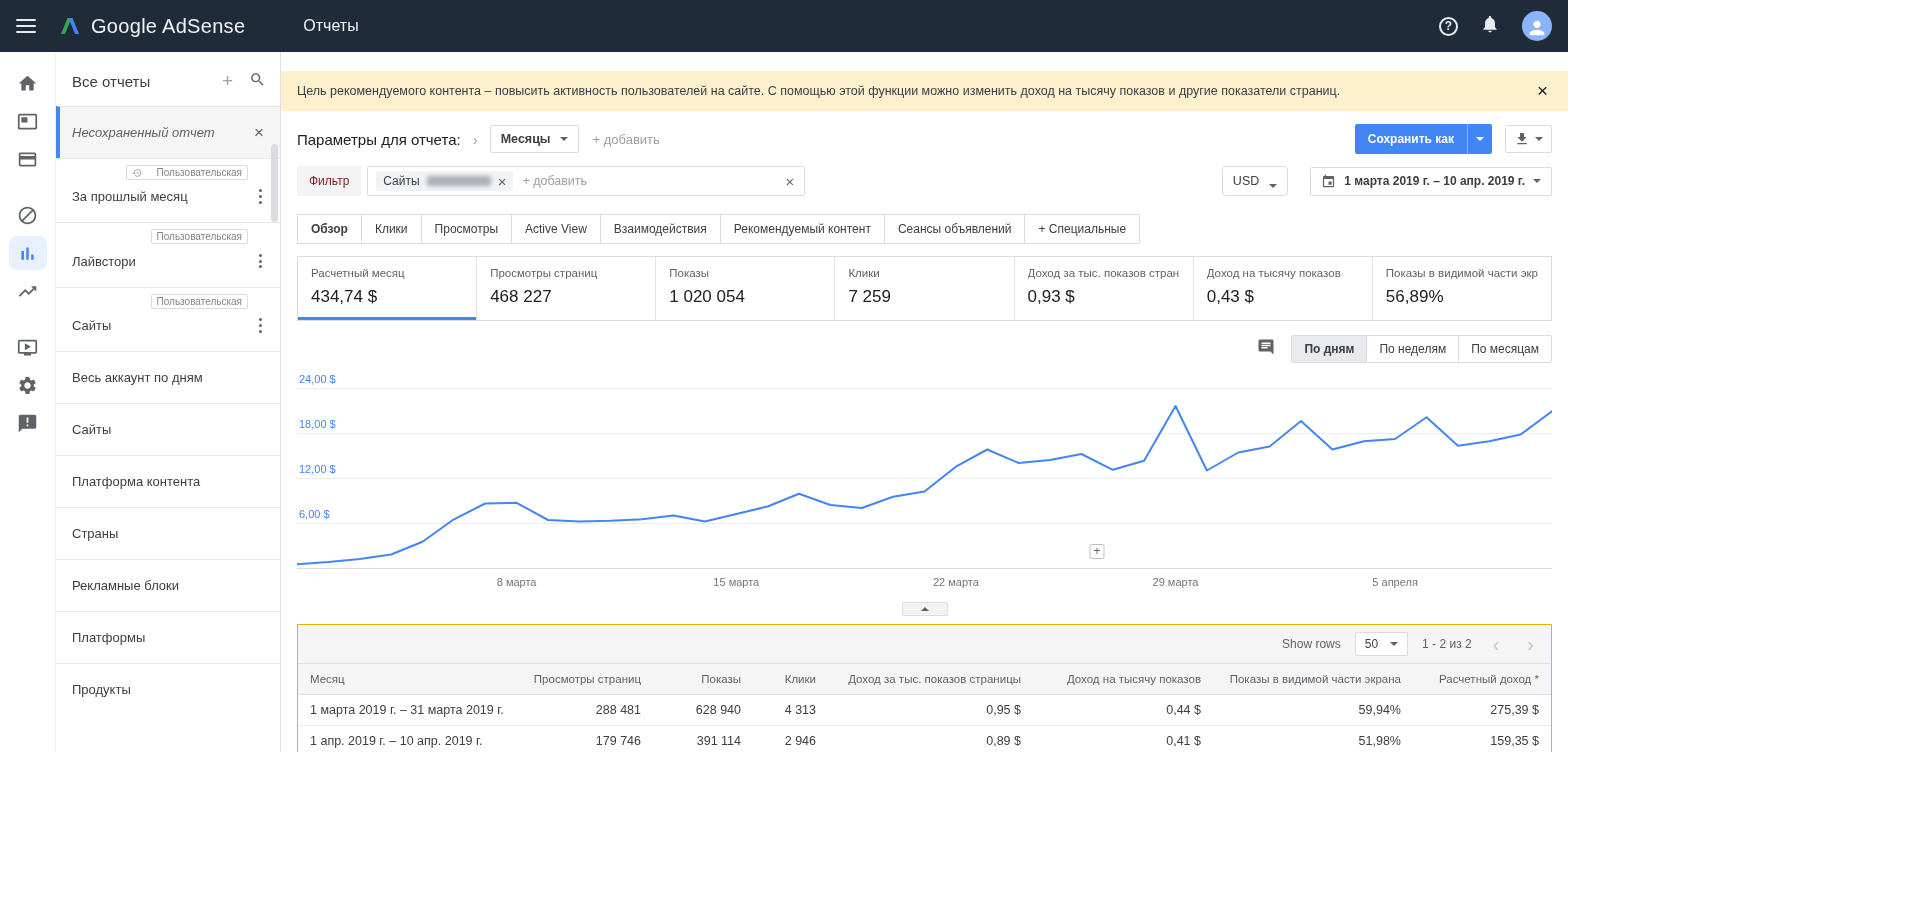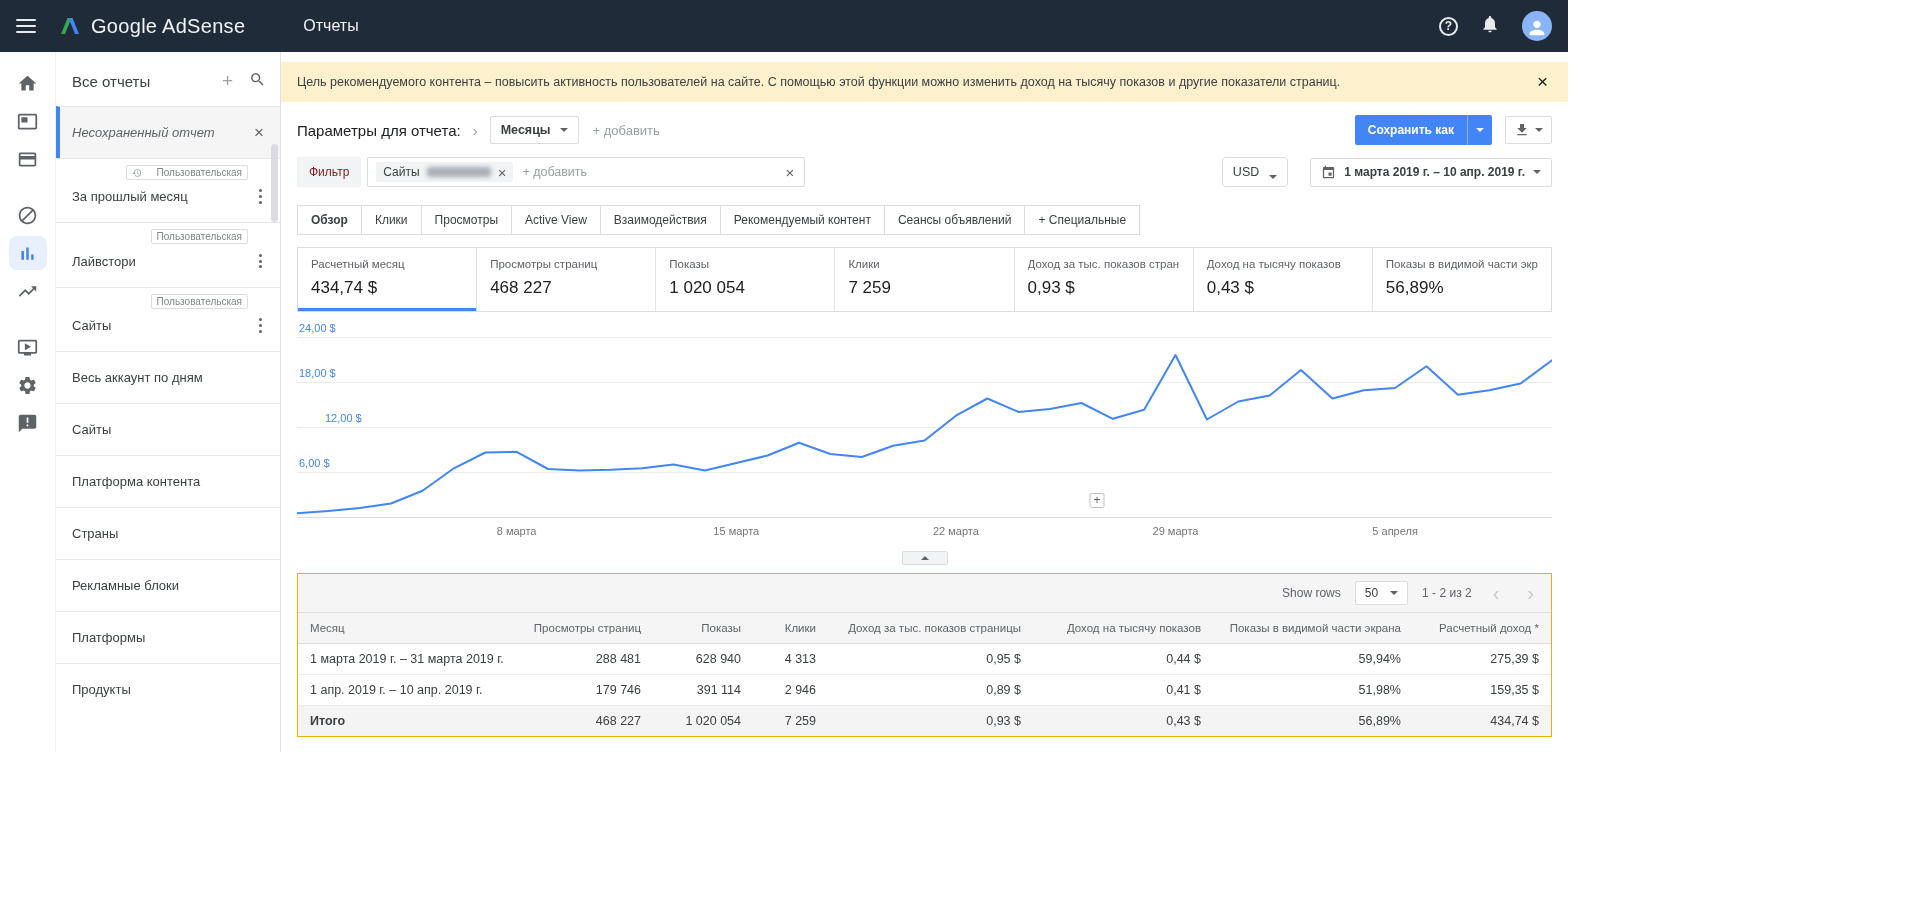--- a/index.html
+++ b/index.html
@@ -43,21 +43,21 @@
   .sb-close { color:#5f6368; font-size:17px; line-height:13px; padding:0 4px; }
   .sb-item.badged { padding-top:27px; padding-bottom:15px; }
   .sb-badge { position:absolute; top:6px; right:32px; display:flex; align-items:center; gap:15px; font-size:10px; color:#80868b; border:1px solid #dadce0; background:#fff; border-radius:2px; padding:1px 5px; }
   .sb-badge svg { width:10px; height:10px; fill:#9aa0a6; }
   .kebab { display:flex; flex-direction:column; align-items:center; padding:2px 6px; }
   .kebab i { width:3px; height:3px; border-radius:50%; background:#5f6368; margin:1.4px 0; }
 
   .main { flex:1; overflow:hidden; position:relative; }
 
   
-  .banner { margin-top:10px; background:var(--banner-bg,#fcf0cd); padding:13px 16px; font-size:12.5px; color:#3c4043; display:flex; align-items:center; }
+  .banner { margin-top:19px; background:var(--banner-bg,#fcf0cd); padding:13px 16px; font-size:12.5px; color:#3c4043; display:flex; align-items:center; }
   .banner-close { margin-left:auto; color:#202124; font-size:19px; line-height:14px; padding:0 4px; cursor:pointer; }
 
   
   .params-row { display:flex; align-items:center; margin:13px 16px 0; }
   .params-label { font-size:15px; color:#202124; }
   .crumb-sep { color:#9aa0a6; margin:0 12px; font-size:15px; }
   .chip-select { display:flex; align-items:center; gap:9px; border:1px solid #dadce0; border-radius:2px; padding:6px 10px; font-size:12.5px; font-weight:bold; color:#3c4043; cursor:pointer; }
   .caret { width:0; height:0; border-left:4px solid transparent; border-right:4px solid transparent; border-top:4px solid #5f6368; }
   .caret.white { border-top-color:#fff; }
   .add-link { margin-left:14px; color:#9aa0a6; font-size:13px; cursor:pointer; }
@@ -386,27 +386,39 @@
         <div class="card">
           <div class="card-label">Доход на тысячу показов</div>
           <div class="card-value">0,43 $</div>
         </div>
         <div class="card">
           <div class="card-label">Показы в видимой части экрана</div>
           <div class="card-value">56,89%</div>
         </div>
       </div>
 
+      <div class="chart-controls">
+        <span class="comment-btn">
+          <svg viewBox="0 0 24 24">
+              <path d="M20 2H4c-1.1 0-2 .9-2 2v12c0 1.1.9 2 2 2h14l4 4V4c0-1.1-.9-2-2-2zM6 9h12v2H6V9zm8 5H6v-2h8v2zm4-6H6V6h12v2z"></path>
+            </svg>
+        </span>
+        <div class="segmented">
+          <span class="seg active">По дням</span>
+          <span class="seg">По неделям</span>
+          <span class="seg">По месяцам</span>
+        </div>
+      </div>
 
       <div class="chart-wrap">
         <div class="chart-plot">
             <div class="gridline" style="top: 150px;"></div>
             <div class="ytick" style="top: 135px;">6,00 $</div>
             <div class="gridline" style="top: 105px;"></div>
-            <div class="ytick" style="top: 90px; margin-left: 26px;">12,00 $</div>
+            <div class="ytick" style="top: 90px;">12,00 $</div>
             <div class="gridline" style="top: 60px;"></div>
             <div class="ytick" style="top: 45px;">18,00 $</div>
             <div class="gridline" style="top: 15px;"></div>
             <div class="ytick" style="top: 0px;">24,00 $</div>
             <svg class="chart-svg" viewBox="0 0 1255 195" preserveAspectRatio="none">
               <polyline points="0.0,191.3 31.4,189.0 62.8,186.0 94.1,181.5 125.5,168.8 156.9,146.3 188.3,130.5 219.6,129.8 251.0,147.0 282.4,148.5 313.8,147.8 345.1,146.3 376.5,142.5 407.9,148.5 439.3,141.0 470.6,133.5 502.0,120.8 533.4,132.0 564.8,135.0 596.1,123.8 627.5,118.5 658.9,93.7 690.3,76.5 721.6,90.0 753.0,87.0 784.4,81.0 815.8,96.8 847.1,87.7 878.5,33.0 909.9,97.5 941.3,79.5 972.6,73.5 1004.0,48.0 1035.4,76.5 1066.8,68.3 1098.1,66.0 1129.5,44.3 1160.9,72.8 1192.3,68.3 1223.6,61.5 1255.0,38.3" fill="none" stroke="#4285f4" stroke-width="2" stroke-linejoin="round" stroke-linecap="round"></polyline>
             </svg>
             <div class="annot" style="left: 800.1px; top: 171px;">+</div>
           </div>
       <div class="xtick" style="left: 219.6px;">8 марта</div>

